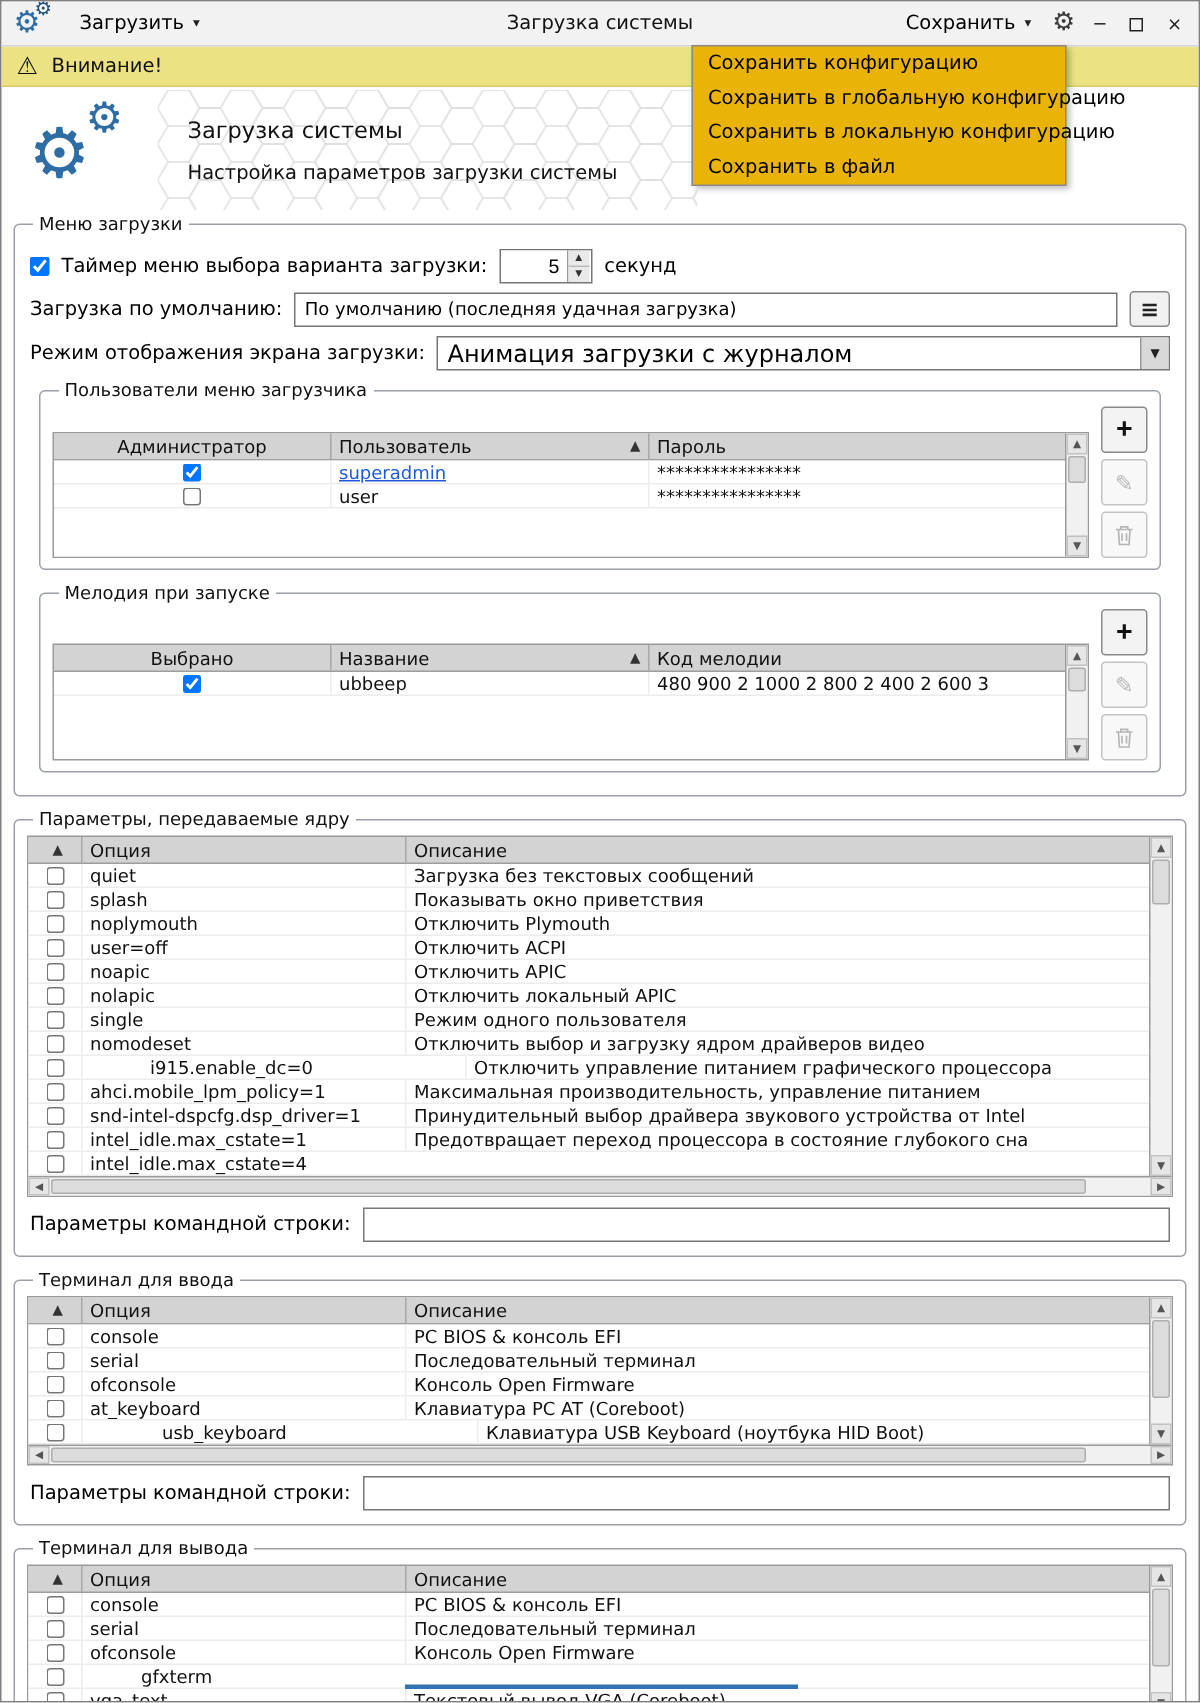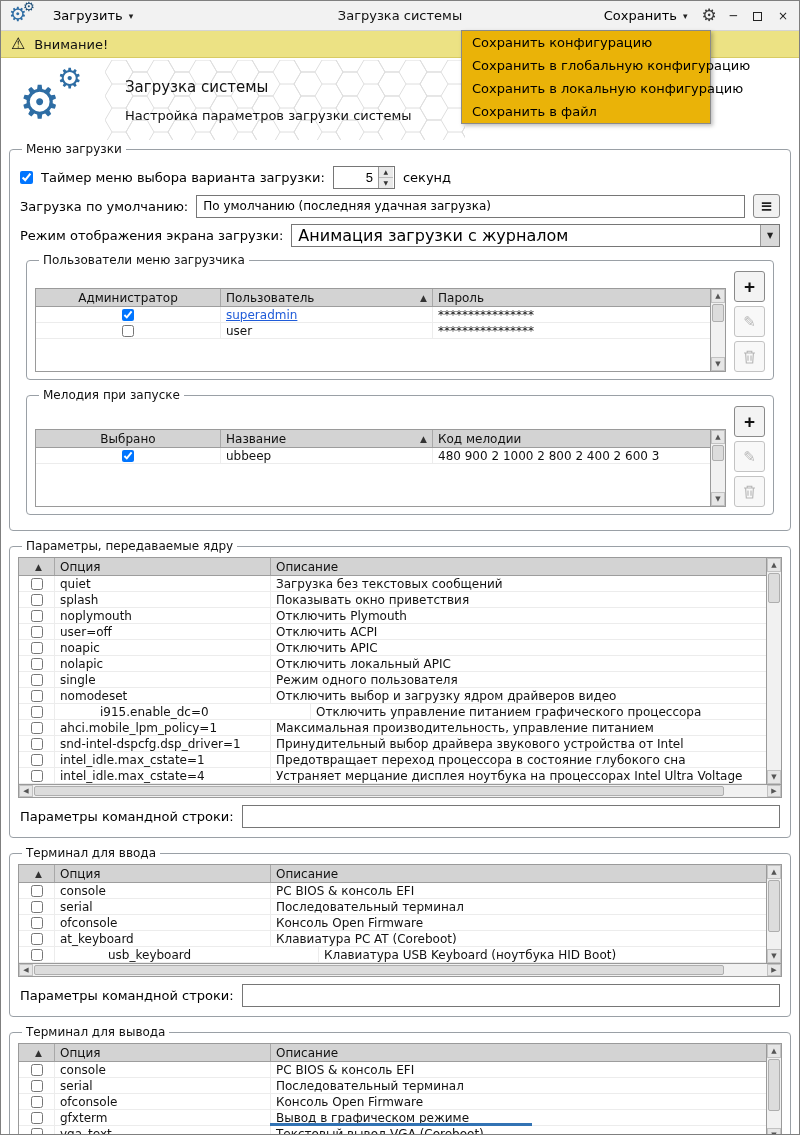--- a/index.html
+++ b/index.html
@@ -481,23 +481,20 @@
                   <span>Предотвращает переход процессора в состояние глубокого сна</span>
                 </div>
               </div>
               <div class="tr">
                 <div class="td center" style="flex: 0 0 36px;">
                   <input type="checkbox" style="">
                 </div>
                 <div class="td" style="flex: 0 0 216px;">
                   <span>intel_idle.max_cstate=4</span>
                 </div>
-                <div class="td" style="flex: 1 1 0%;">
-                  <span>Устраняет мерцание дисплея ноутбука на процессорах Intel Ultra Voltage</span>
-                </div>
               </div>
             </div>
           </div>
           <div class="vscroll">
             <div class="sb-btn">▲</div>
             <div class="sb-track">
               <div class="sb-thumb" style="height: 30px;"></div>
             </div>
             <div class="sb-btn">▼</div>
           </div>
@@ -661,25 +658,22 @@
                   <span>ofconsole</span>
                 </div>
                 <div class="td" style="flex: 1 1 0%;">
                   <span>Консоль Open Firmware</span>
                 </div>
               </div>
               <div class="tr">
                 <div class="td center" style="flex: 0 0 36px;">
                   <input type="checkbox" style="">
                 </div>
-                <div class="td" style="flex: 0 0 216px;">
+                <div class="td" style="flex: 0 0 216px; margin-left: 34px;">
                   <span>gfxterm</span>
-                </div>
-                <div class="td" style="flex: 1 1 0%;">
-                  <span>Вывод в графическом режиме</span>
                 </div>
               </div>
               <div class="tr">
                 <div class="td center" style="flex: 0 0 36px;">
                   <input type="checkbox" style="">
                 </div>
                 <div class="td" style="flex: 0 0 216px;">
                   <span>vga_text</span>
                 </div>
                 <div class="td" style="flex: 1 1 0%;">

